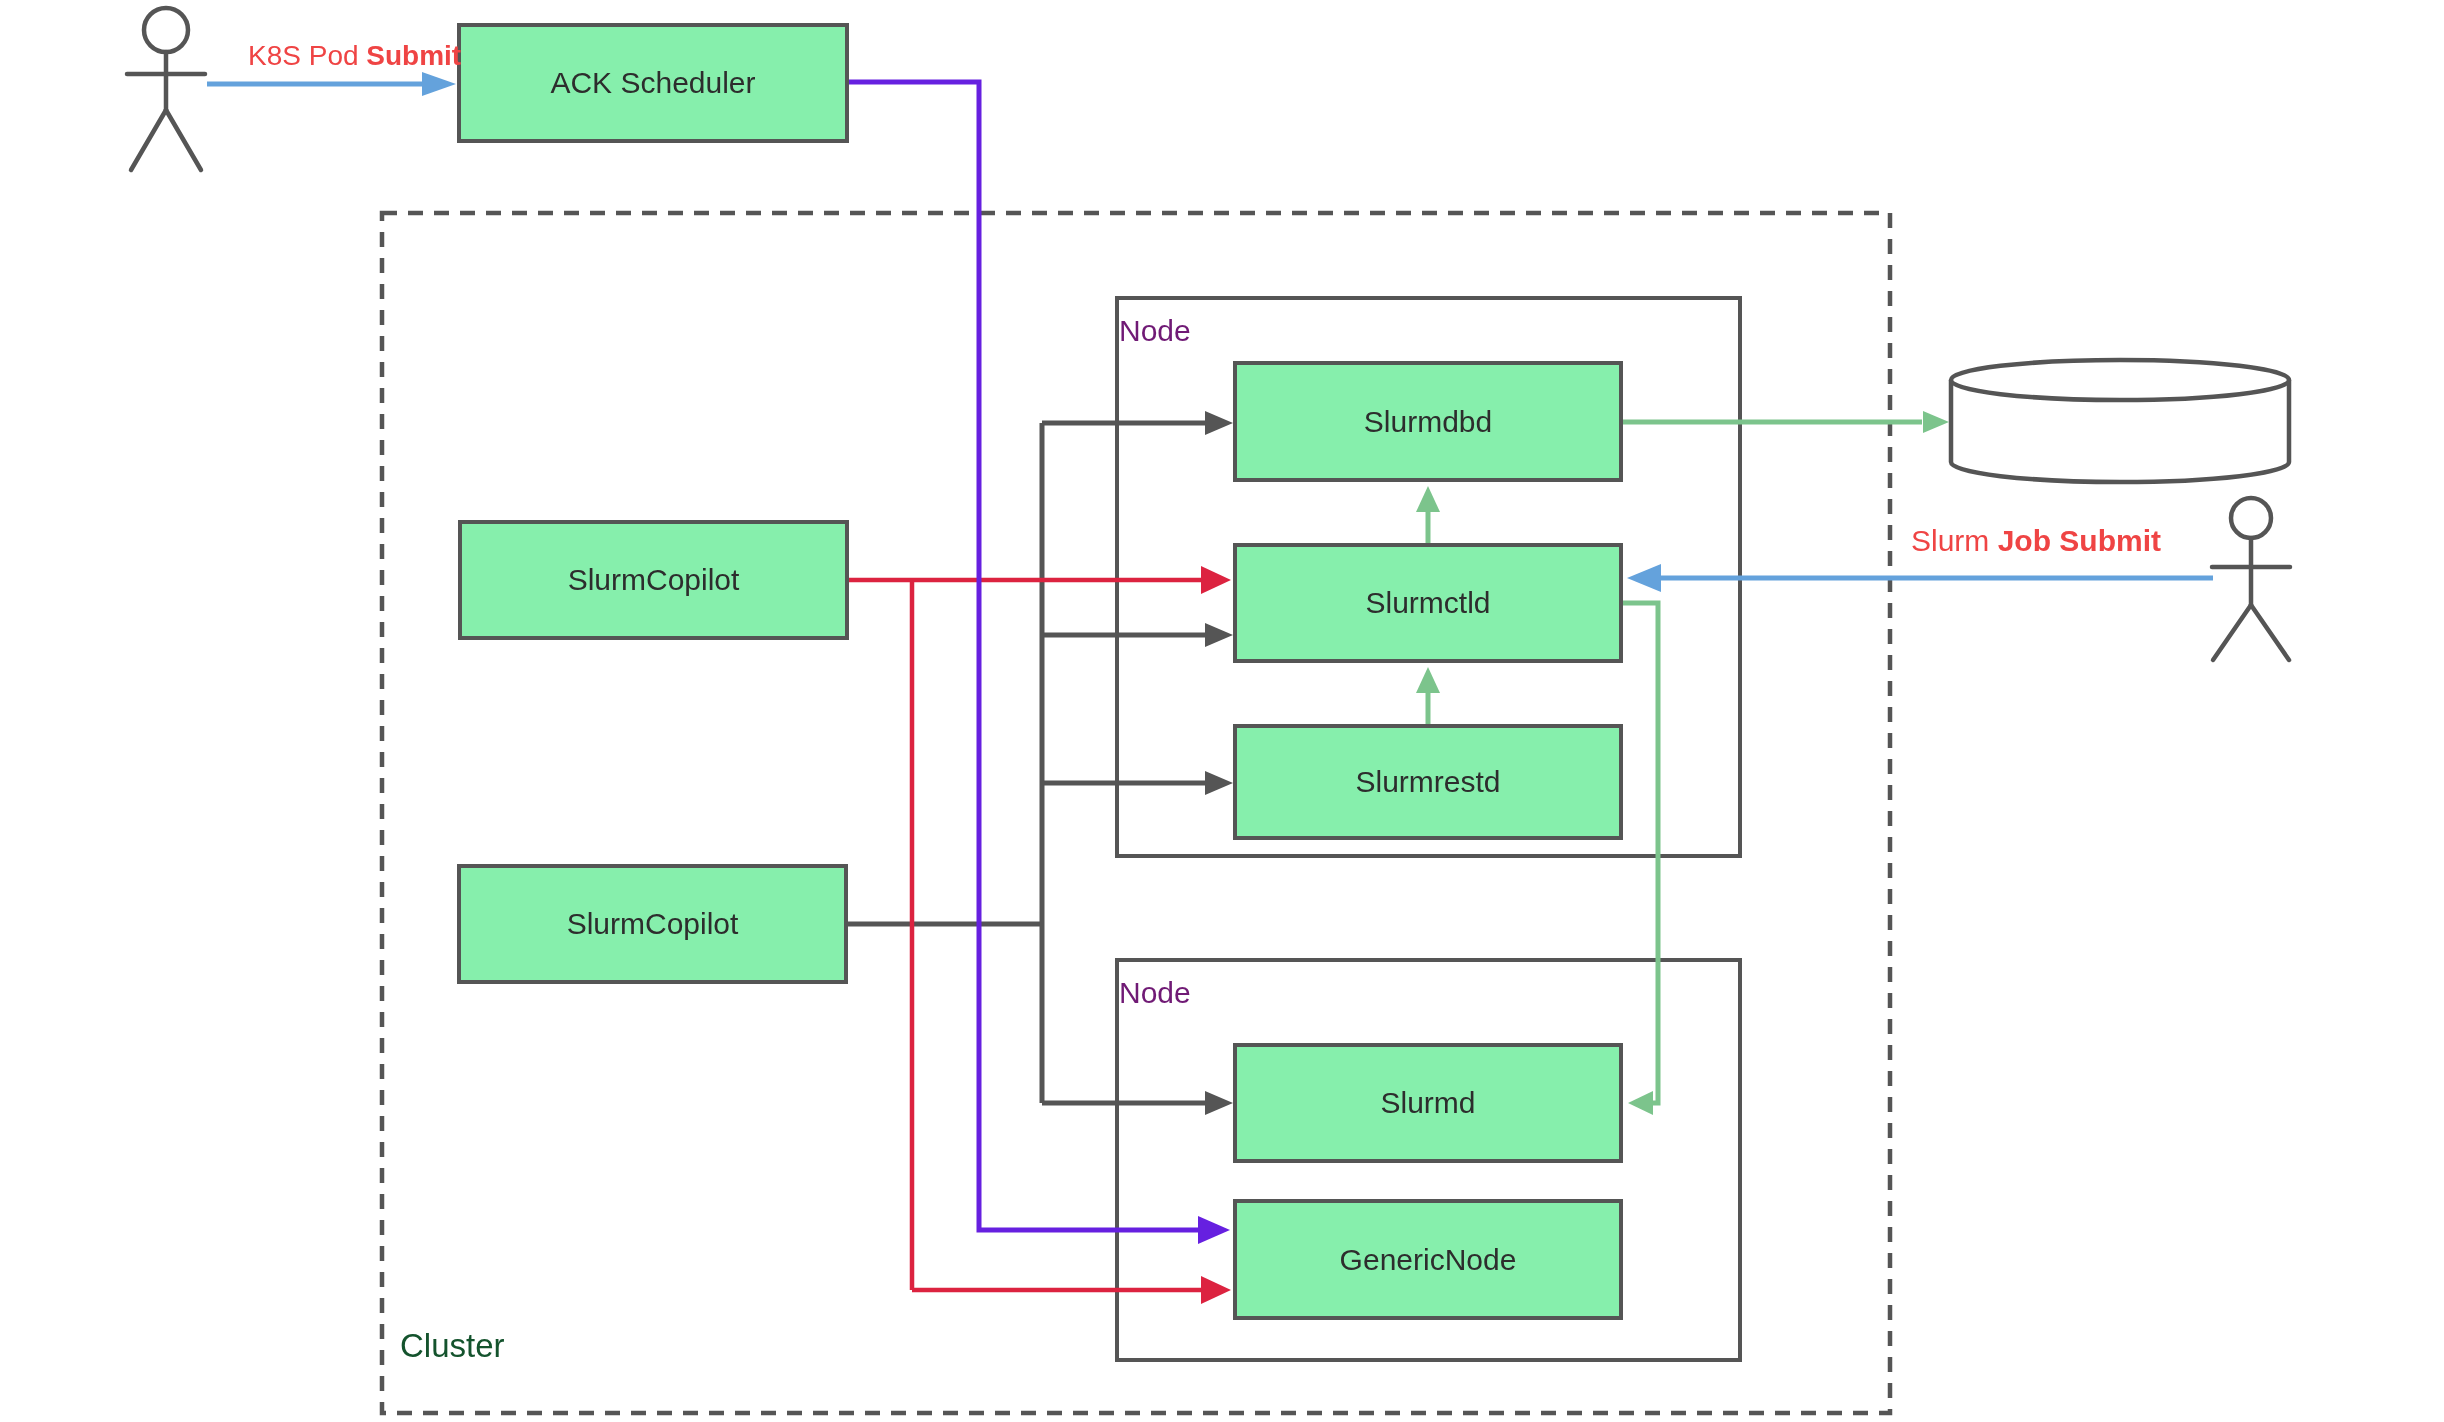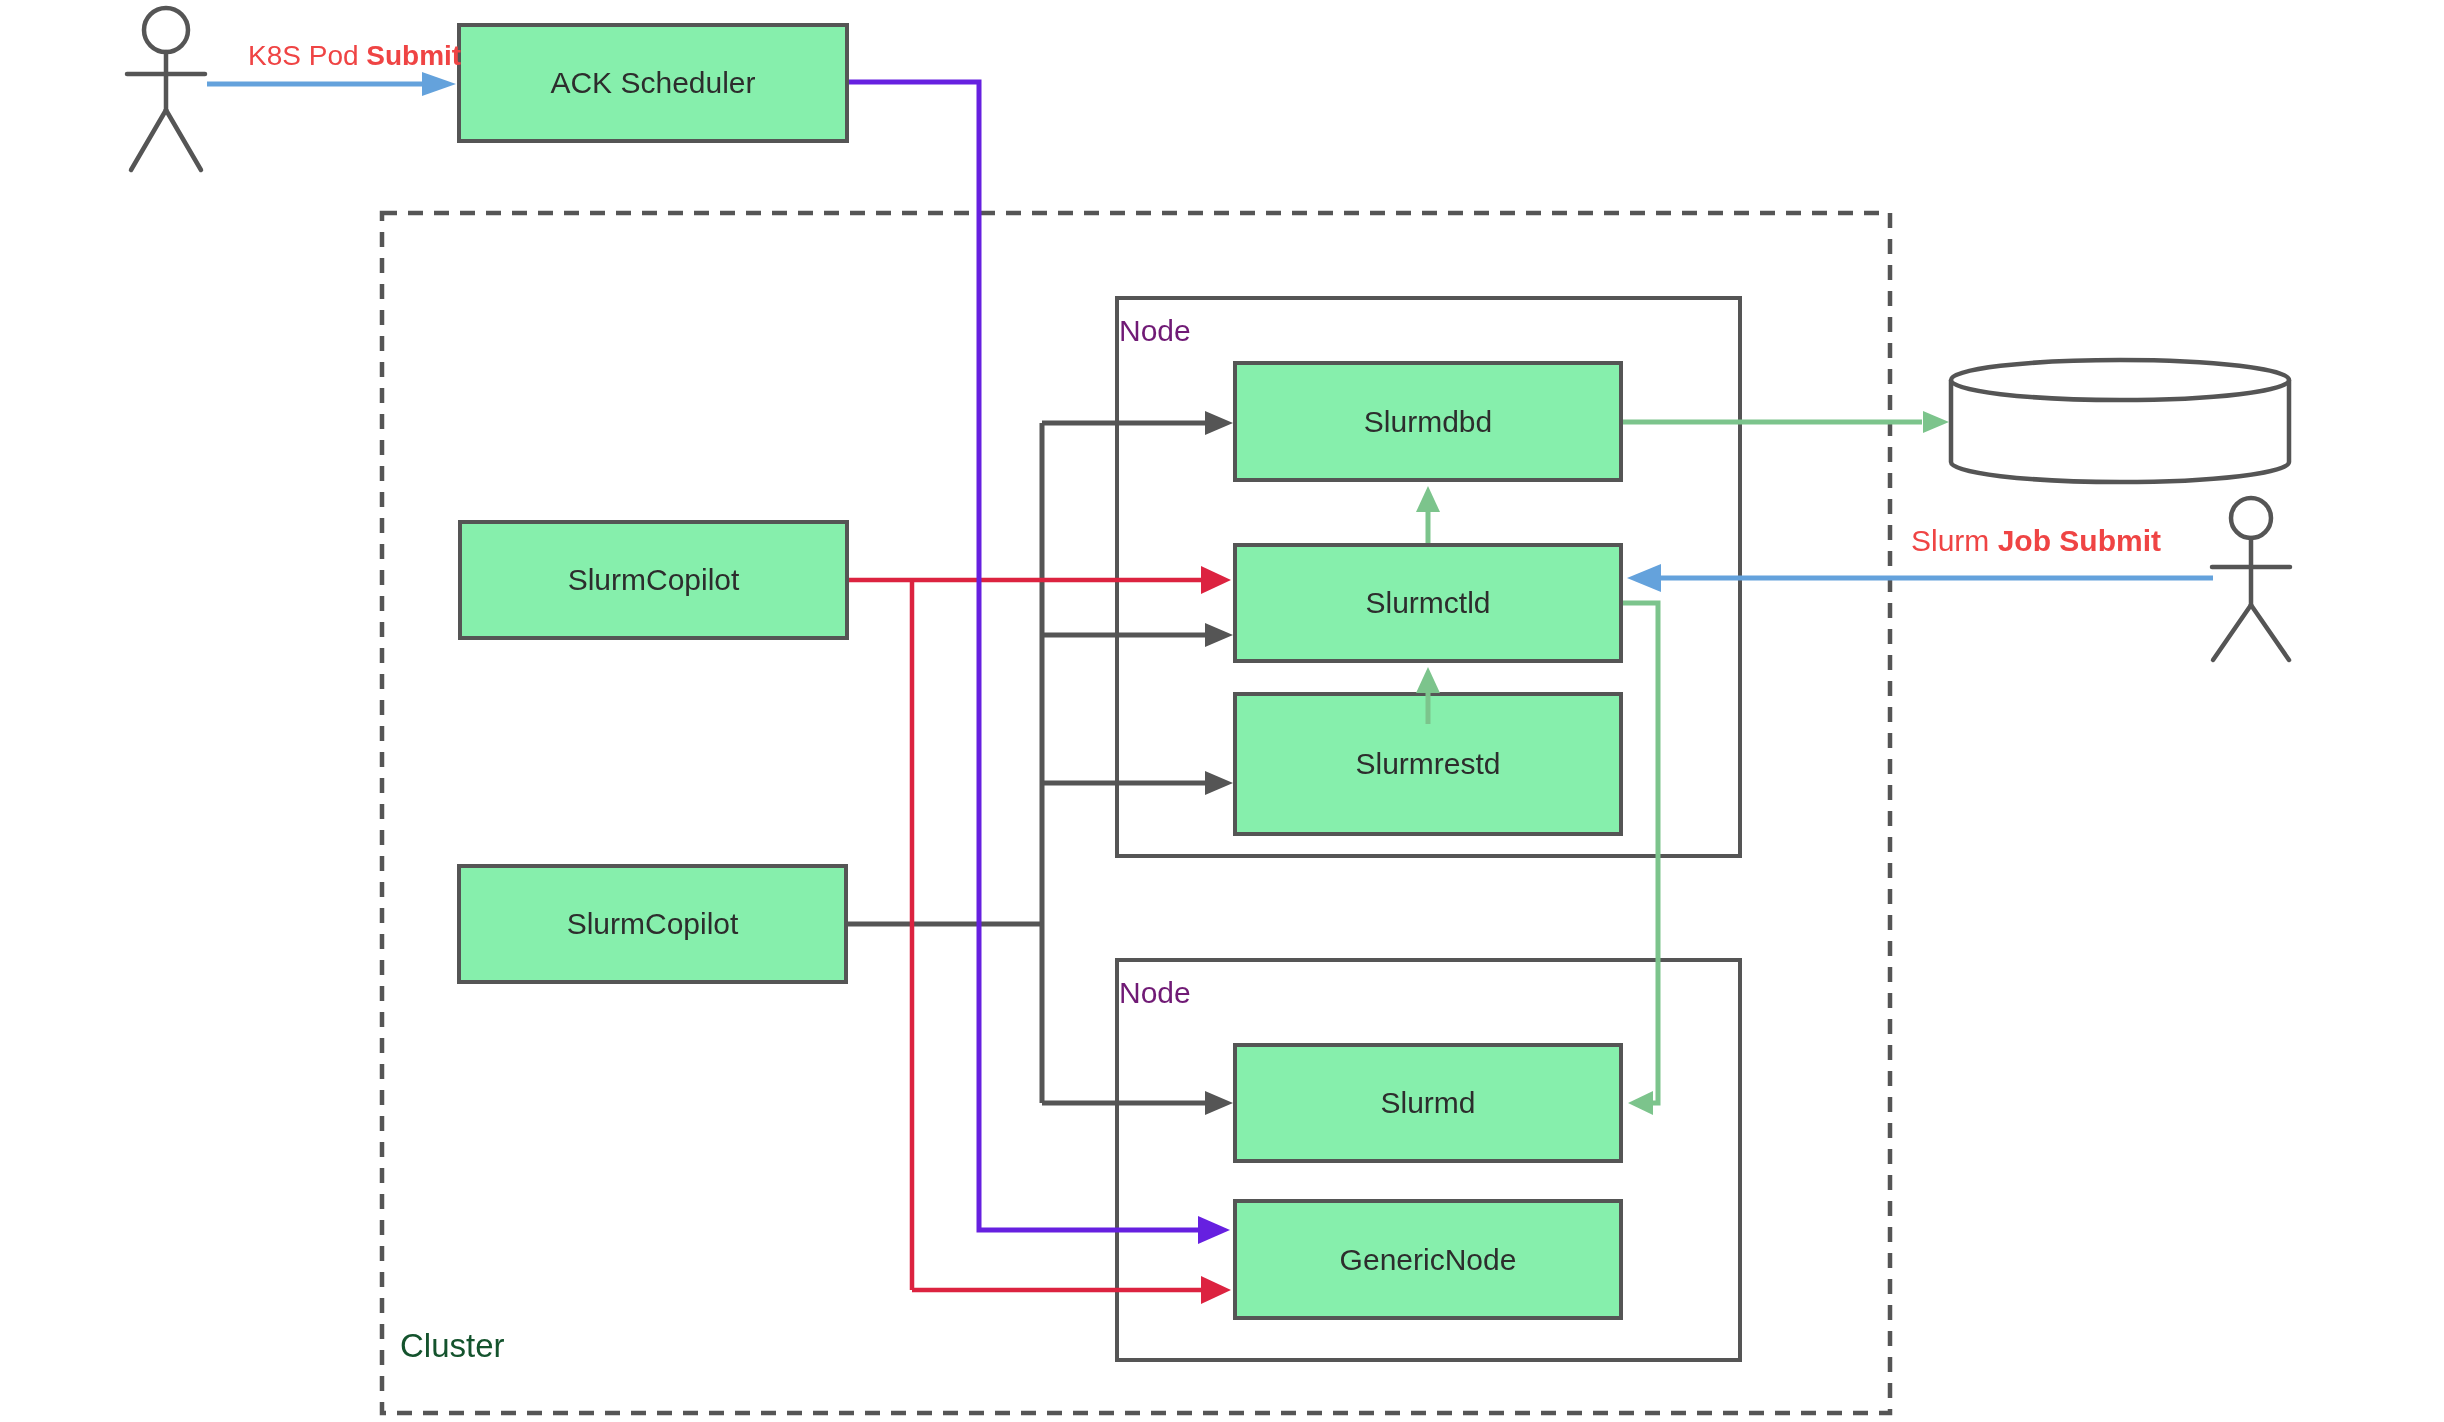--- a/index.html
+++ b/index.html
@@ -86,21 +86,21 @@
   </div>
   <div class="box" style="left:457px;top:864px;width:391px;height:120px;">
     <span>SlurmCopilot</span>
   </div>
   <div class="box" style="left:1233px;top:361px;width:390px;height:121px;">
     <span>Slurmdbd</span>
   </div>
   <div class="box" style="left:1233px;top:543px;width:390px;height:120px;">
     <span>Slurmctld</span>
   </div>
-  <div class="box" style="left:1233px;top:692px;width:390px;height:144px;">
+  <div class="box" style="left:1233px;top:724px;width:390px;height:116px;">
     <span>Slurmrestd</span>
   </div>
   <div class="box" style="left:1233px;top:1043px;width:390px;height:120px;">
     <span>Slurmd</span>
   </div>
   <div class="box" style="left:1233px;top:1199px;width:390px;height:121px;">
     <span>GenericNode</span>
   </div>
 
   <div class="rds-label">RDS</div>

